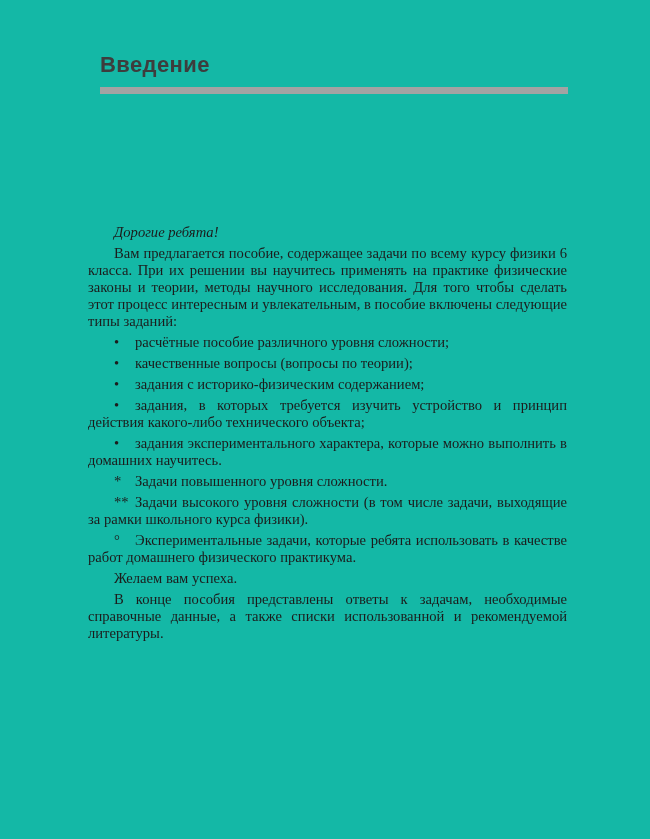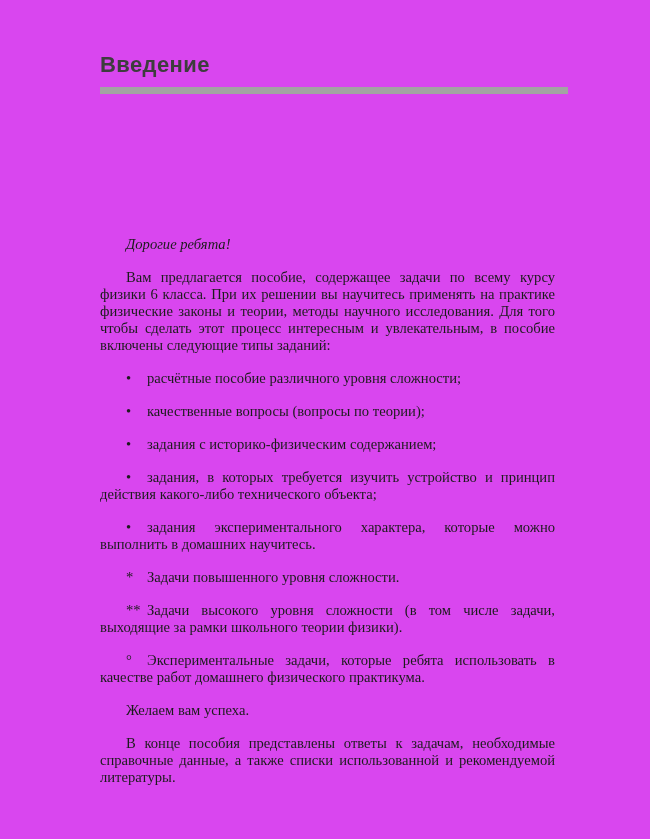--- a/index.html
+++ b/index.html
@@ -1,20 +1,20 @@
 <!DOCTYPE html>
 <html><head>
 <meta charset="utf-8">
 <style>
   html, body { margin: 0; padding: 0; background: #ffffff; }
   .page {
     position: relative;
     width: 650px;
     height: 839px;
-    background: #d946ef;
+    background: #14b8a6;
     overflow: hidden;
     font-family: "Liberation Serif", serif;
     color: #1c1c1c;
   }
   .chapter-header {
     position: absolute;
     left: 100px;
     top: 52px;
     width: 468px;
   }
@@ -33,21 +33,21 @@
   .text-block {
     position: absolute;
     left: 84px;
     top: 220px;
     width: 487px;
     font-size: 14.6px;
     line-height: 17px;
     text-align: justify;
   }
   .text-block p {
-    margin: 16px;
+    margin: 4px;
     padding: 0;
     text-indent: 26px;
   }
   .salutation {
     font-style: italic;
   }
   .marker {
     display: inline-block;
     width: 21px;
     text-indent: 0;
@@ -75,21 +75,21 @@
 
     <p><span class="marker">•</span><span>задания с историко-физическим содержанием;</span></p>
 
     <p><span class="marker">•</span><span>задания, в которых требуется изучить устройство и принцип действия какого-либо технического объекта;</span></p>
 
     <p><span class="marker">•</span><span>задания экспериментального характера, которые можно выполнить в домашних научитесь.</span></p>
 
 
     <p><span class="marker">*</span><span>Задачи повышенного уровня сложности.</span></p>
 
-    <p><span class="marker">**</span><span>Задачи высокого уровня сложности (в том числе задачи, выходящие за рамки школьного теории физики).</span></p>
+    <p><span class="marker">**</span><span>Задачи высокого уровня сложности (в том числе задачи, выходящие за рамки школьного курса физики).</span></p>
 
     <p><span class="marker">°</span><span>Экспериментальные задачи, которые ребята использовать в качестве работ домашнего физического практикума.</span></p>
 
     <p>Желаем вам успеха.</p>
 
     <p>В конце пособия представлены ответы к задачам, необходимые справочные данные, а также списки использованной и рекомендуемой литературы.</p>
 
   </div>
 
 </div>

